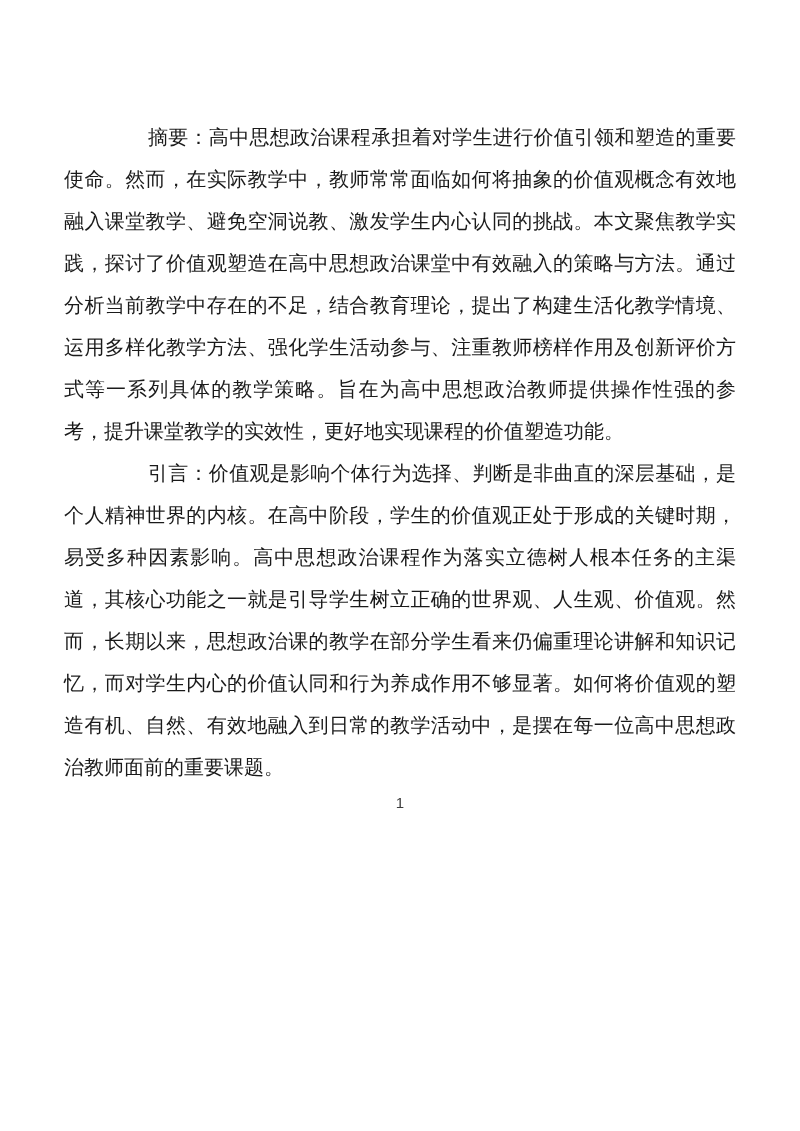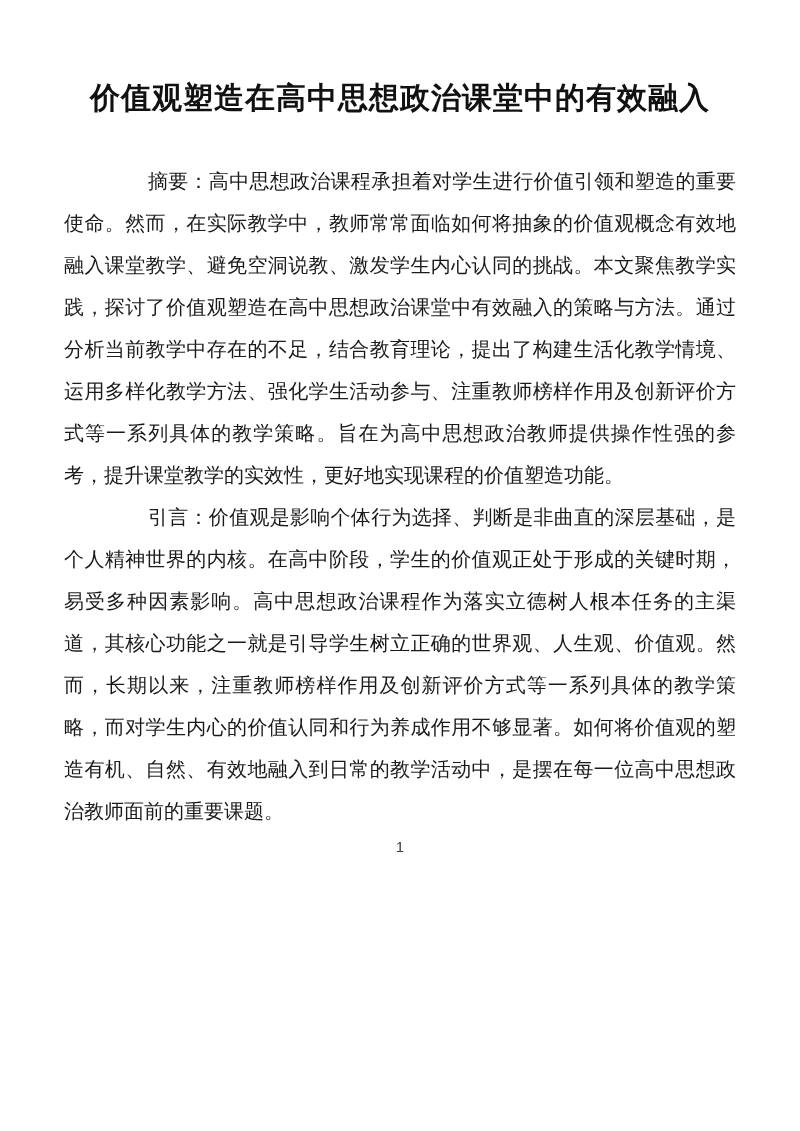--- a/index.html
+++ b/index.html
@@ -51,31 +51,30 @@
     font-size: 15px;
     line-height: 22px;
     color: #3c3c3c;
   }
 </style>
 </head>
 <body>
 
 <div class="page">
 
-  <h1 class="doc-title">价值观塑造在高中思想政治课堂中的有效融入</h1>
 
   <div class="doc-content">
 
     <p>
       <span class="lead-label">摘要：</span><span>高中思想政治课程承担着对学生进行价值引领和塑造的重要使命。然而，在实际教学中，教师常常面临如何将抽象的价值观概念有效地融入课堂教学、避免空洞说教、激发学生内心认同的挑战。本文聚焦教学实践，探讨了价值观塑造在高中思想政治课堂中有效融入的策略与方法。通过分析当前教学中存在的不足，结合教育理论，提出了构建生活化教学情境、运用多样化教学方法、强化学生活动参与、注重教师榜样作用及创新评价方式等一系列具体的教学策略。旨在为高中思想政治教师提供操作性强的参考，提升课堂教学的实效性，更好地实现课程的价值塑造功能。</span>
     </p>
 
 
     <p>
-      <span class="lead-label">引言：</span><span>价值观是影响个体行为选择、判断是非曲直的深层基础，是个人精神世界的内核。在高中阶段，学生的价值观正处于形成的关键时期，易受多种因素影响。高中思想政治课程作为落实立德树人根本任务的主渠道，其核心功能之一就是引导学生树立正确的世界观、人生观、价值观。然而，长期以来，注重教师榜样作用及创新评价方式等一系列具体的教学策略，而对学生内心的价值认同和行为养成作用不够显著。如何将价值观的塑造有机、自然、有效地融入到日常的教学活动中，是摆在每一位高中思想政治教师面前的重要课题。</span>
+      <span class="lead-label">引言：</span><span>价值观是影响个体行为选择、判断是非曲直的深层基础，是个人精神世界的内核。在高中阶段，学生的价值观正处于形成的关键时期，易受多种因素影响。高中思想政治课程作为落实立德树人根本任务的主渠道，其核心功能之一就是引导学生树立正确的世界观、人生观、价值观。然而，长期以来，思想政治课的教学在部分学生看来仍偏重理论讲解和知识记忆，而对学生内心的价值认同和行为养成作用不够显著。如何将价值观的塑造有机、自然、有效地融入到日常的教学活动中，是摆在每一位高中思想政治教师面前的重要课题。</span>
     </p>
 
 
   </div>
 
   <div class="page-footer">
     <span>1</span>
   </div>
 
 </div>

